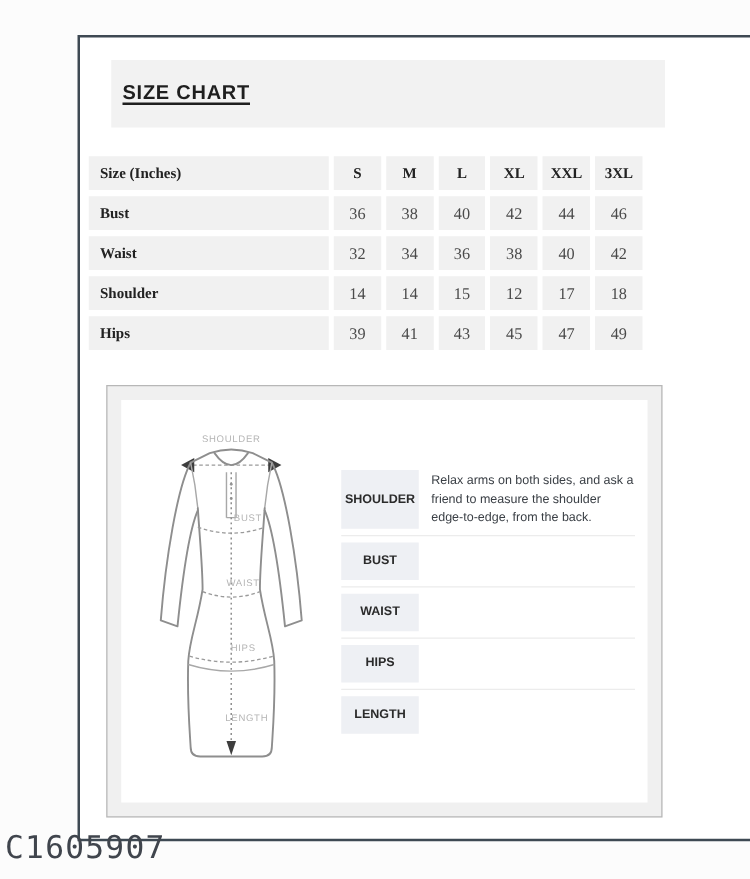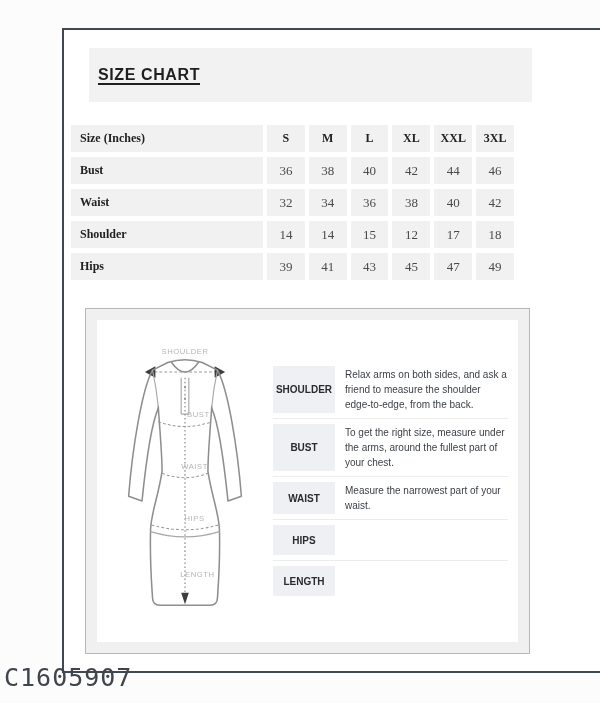--- a/index.html
+++ b/index.html
@@ -156,25 +156,23 @@
           </svg>
         </div>
 
         <div class="instructions">
           <div class="inst-row">
             <div class="inst-label">SHOULDER</div>
             <div class="inst-text">Relax arms on both sides, and ask a friend to measure the shoulder edge-to-edge, from the back.</div>
           </div>
           <div class="inst-row">
             <div class="inst-label">BUST</div>
-            <div class="inst-text">To get the right size, measure under the arms, around the fullest part of your chest.</div>
           </div>
           <div class="inst-row">
             <div class="inst-label">WAIST</div>
-            <div class="inst-text">Measure the narrowest part of your waist.</div>
           </div>
           <div class="inst-row">
             <div class="inst-label">HIPS</div>
           </div>
           <div class="inst-row">
             <div class="inst-label">LENGTH</div>
           </div>
         </div>
 
       </div>

